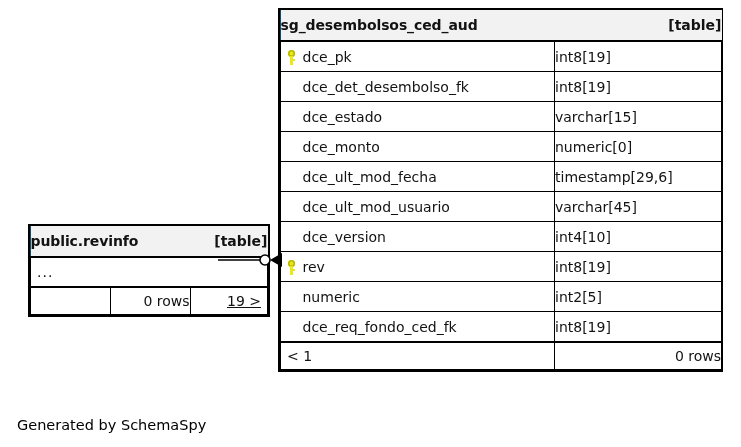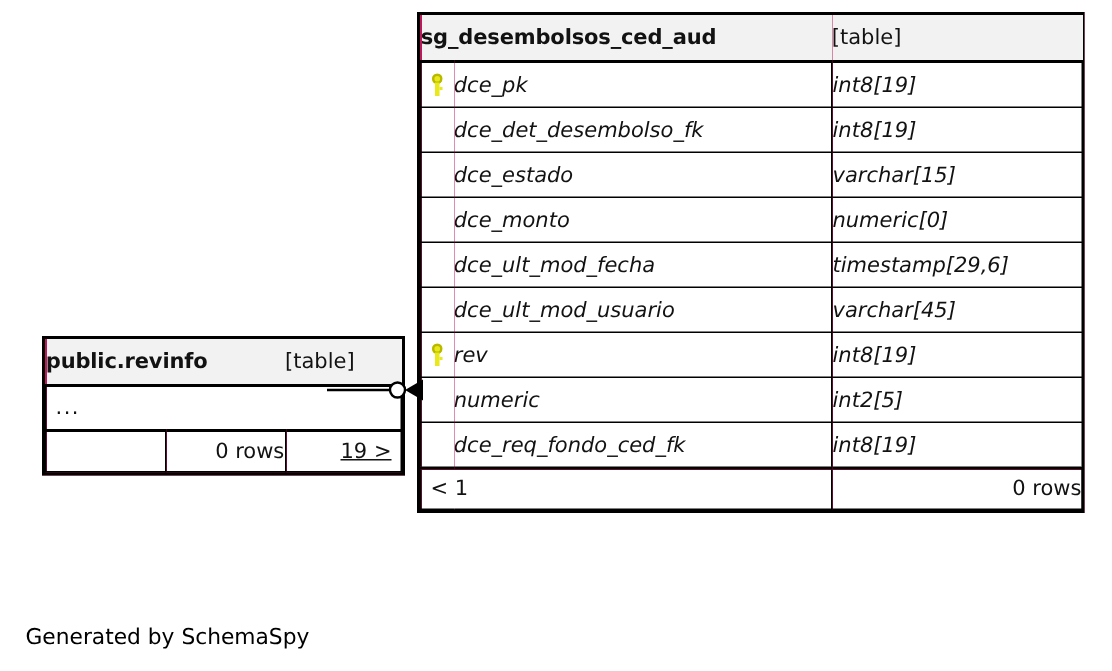--- a/index.html
+++ b/index.html
@@ -14,21 +14,21 @@
     position: relative;
     overflow: hidden;
     -webkit-font-smoothing: none;
   }
 
   
   .node {
     position: absolute;
     box-sizing: border-box;
     border: 2px solid #000000;
-    background: #be185d;
+    background: #0c4a6e;
   }
   .node-inner {
     border-collapse: collapse;
     width: 100%;
     table-layout: fixed;
   }
   .node-inner td {
     border: 1px solid #000000;
     padding: 0;
     background: #ffffff;
@@ -47,29 +47,29 @@
     height: 30px;
   }
   .hdr-name {
     font-weight: bold;
     font-size: 15px;
     padding-left: 10px;
     text-align: left;
     letter-spacing: -0.1px;
   }
   .hdr-tag {
-    text-align: left;
+    text-align: right;
     padding-right: 10px;
-    font-weight: normal;
+    font-weight: bold;
     font-size: 13.5px;
     color: #121212;
   }
 
   
-  .col-row td { height: 29px; font-style: italic; }
+  .col-row td { height: 29px; }
   .col-key {
     width: 22px;
     border-right: none !important;
     text-align: center;
     padding: 0;
   }
   .col-name {
     border-left: none !important;
     padding-left: 4px;
     text-align: left;
@@ -204,20 +204,25 @@
         <td class="col-name">dce_ult_mod_fecha</td>
         <td class="col-type">timestamp[29,6]</td>
       </tr>
 
       <tr class="col-row">
         <td class="col-key"></td>
         <td class="col-name">dce_ult_mod_usuario</td>
         <td class="col-type">varchar[45]</td>
       </tr>
 
+      <tr class="col-row">
+        <td class="col-key"></td>
+        <td class="col-name">dce_version</td>
+        <td class="col-type">int4[10]</td>
+      </tr>
 
       <tr class="col-row">
         <td class="col-key">
           <span class="key-icon"><span class="head"></span><span class="shaft"></span><span class="bit"></span></span>
         </td>
         <td class="col-name">rev</td>
         <td class="col-type">int8[19]</td>
       </tr>
 
       <tr class="col-row">

